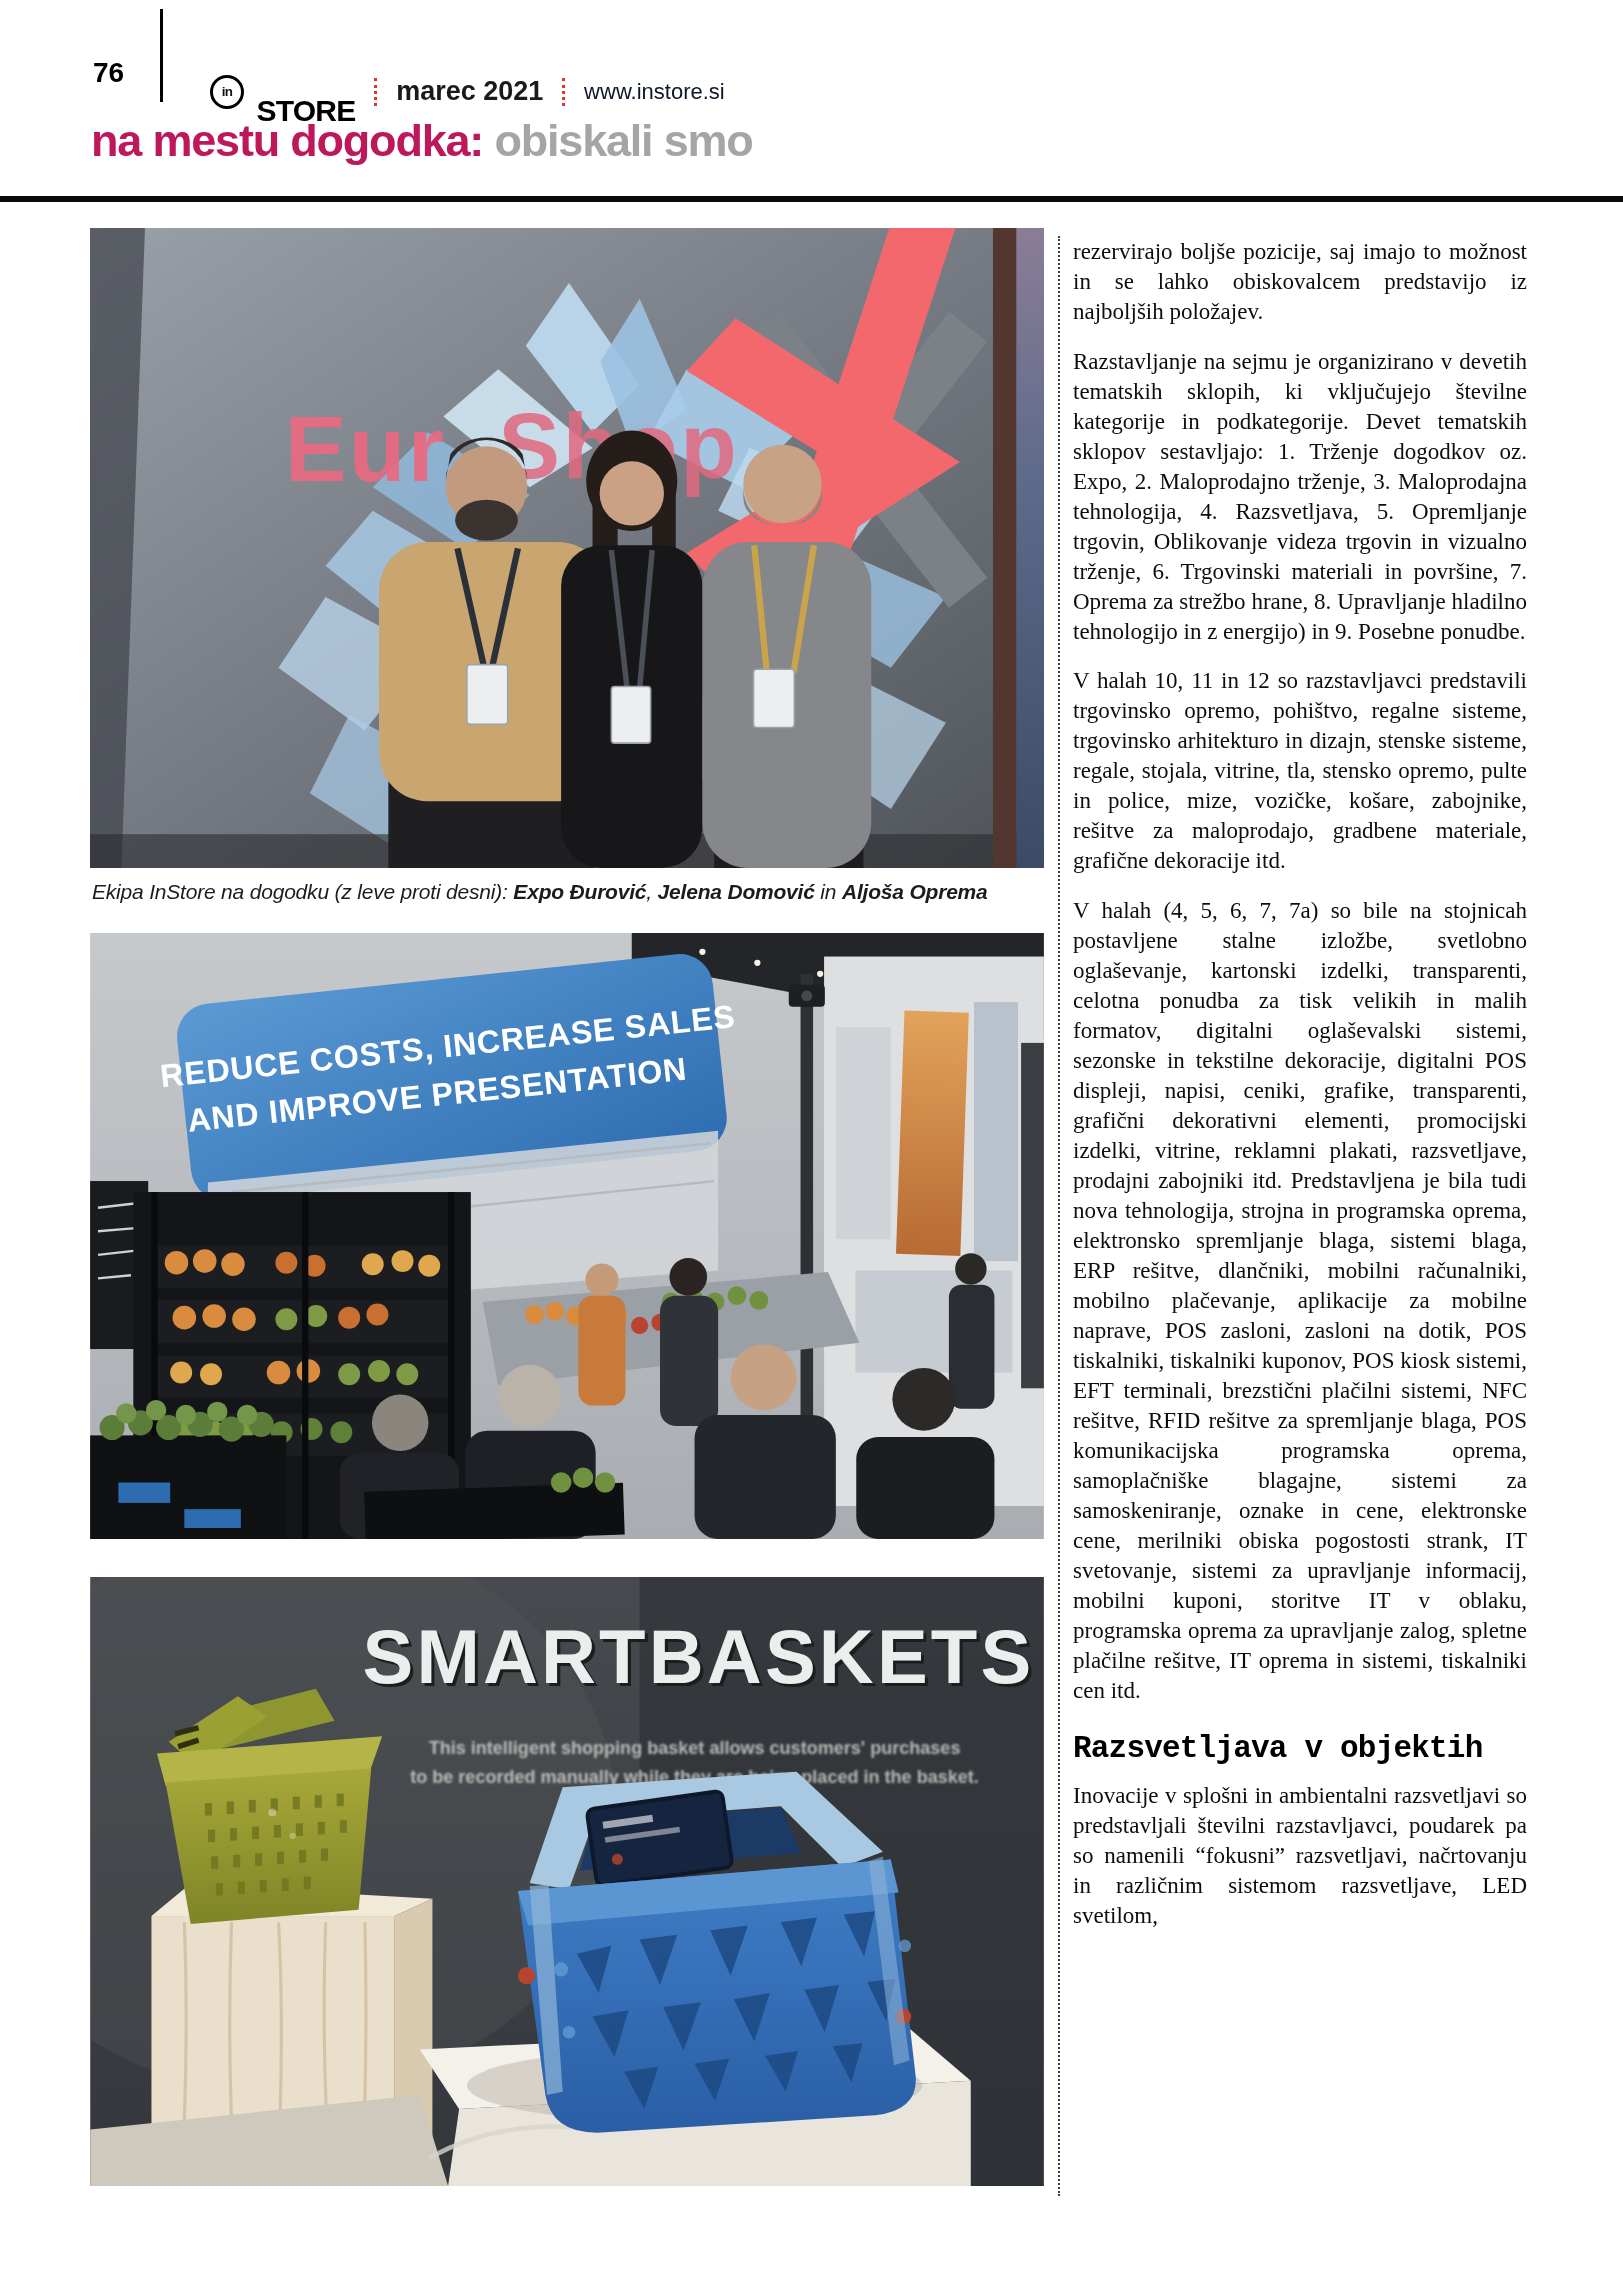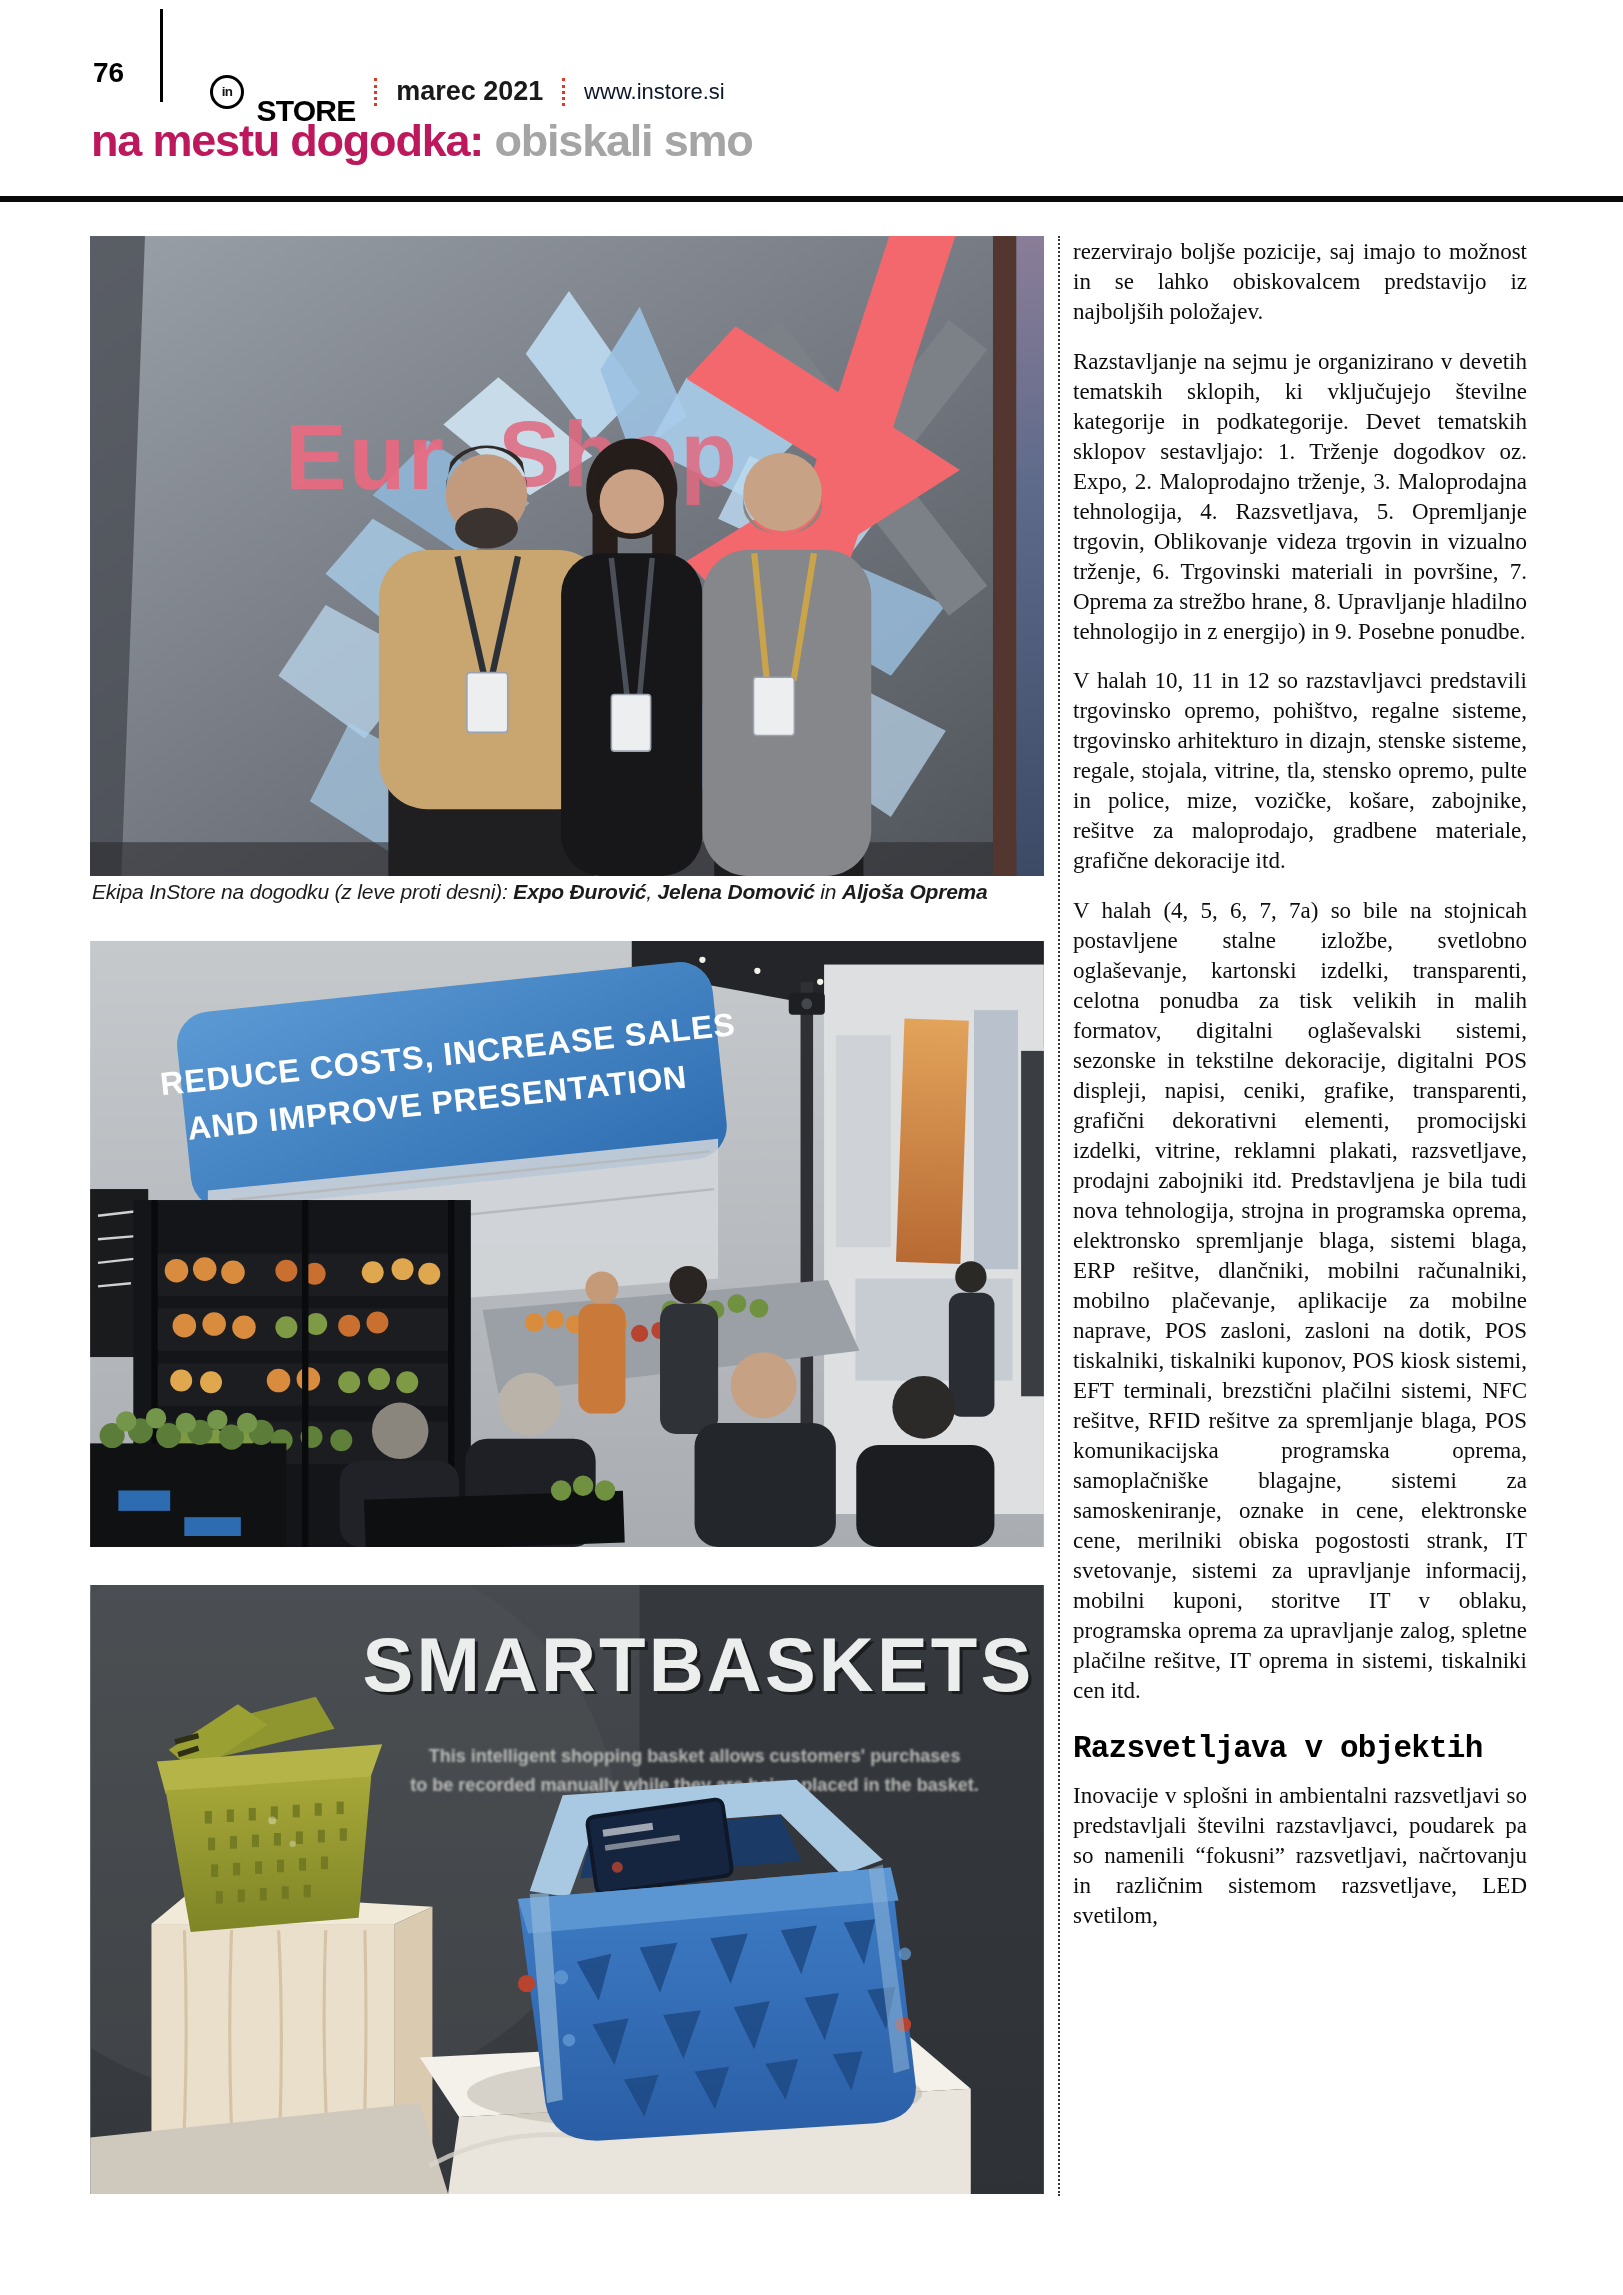--- a/index.html
+++ b/index.html
@@ -14,21 +14,21 @@
   .logo-name{font-weight:bold;font-size:30px;letter-spacing:-0.8px;color:#000;margin-top:39px;}
   .red-dots{width:0;height:28px;border-left:3.1px dotted #d93a2b;margin:0 6.3px;}
   .issue{font-weight:bold;font-size:27px;color:#1a1a1a;}
   .website{font-size:22px;color:#0f172a;}
   
   .section-title{position:absolute;left:91px;top:115px;font-size:45px;font-weight:bold;letter-spacing:-1.2px;}
   .section-title .black{color:#be185d;}
   .section-title .gray{color:#a5a5a5;}
   .hrule{position:absolute;left:0;top:196px;width:1623px;height:5.5px;background:#0a0a0a;}
   
-  .photo-col{position:absolute;left:90px;top:236px;width:808px;}
+  .photo-col{position:absolute;left:90px;top:228px;width:808px;}
   .photo{display:block;}
   .caption{position:absolute;left:92px;top:880px;width:954px;font-style:italic;font-size:21px;
            letter-spacing:-0.2px;color:#1c1c1c;}
   .caption b{font-weight:bold;}
   .col-divider{position:absolute;left:1058px;top:236px;height:1960px;width:0;border-left:2.4px dotted #3c3c3c;}
   .text-col{position:absolute;left:1073px;top:237px;width:454px;
             font-family:"Liberation Serif",serif;font-size:23px;line-height:30px;
             text-align:justify;color:#0d0d0d;}
   .text-col p{margin:0 0 19.6px 0;hyphens:auto;-webkit-hyphens:auto;}
   .subhead{font-family:Liberation Mono, monospace;font-weight:bold;font-size:31px;

